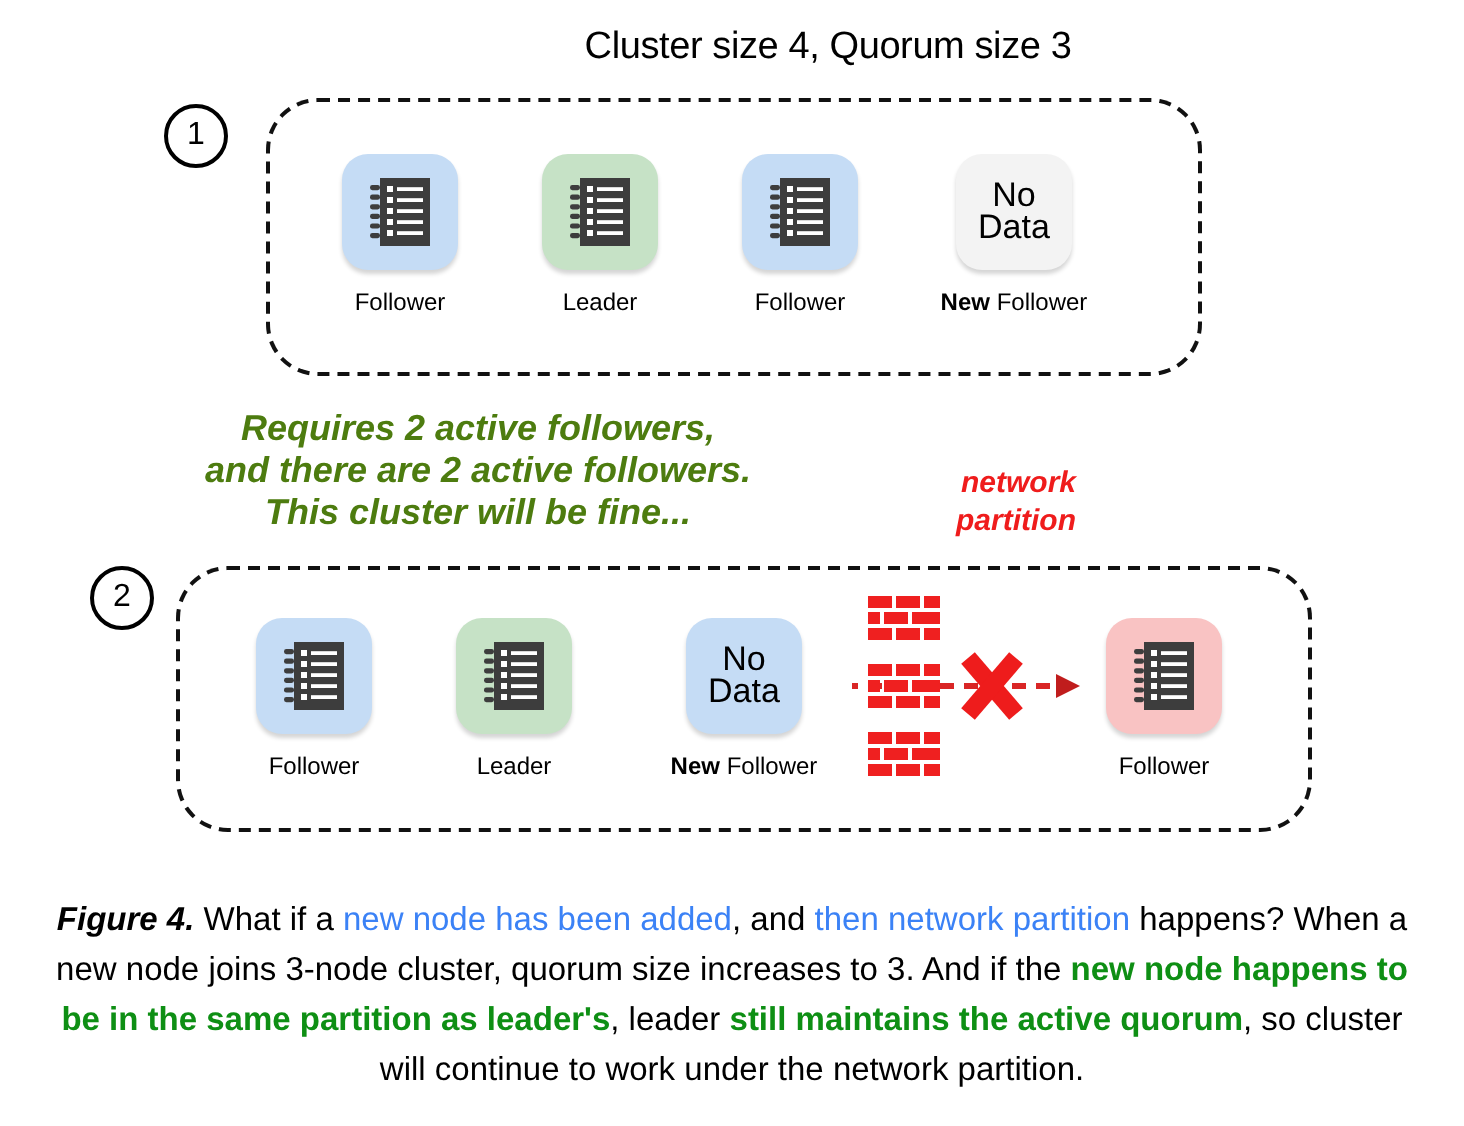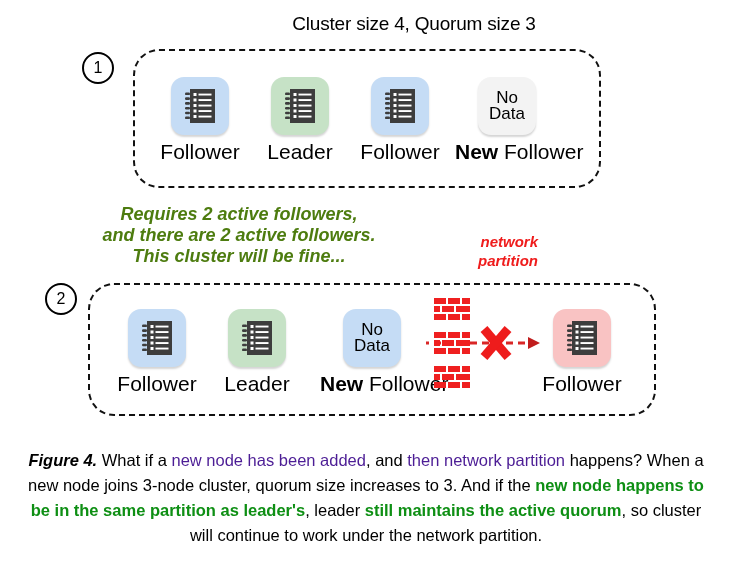--- a/index.html
+++ b/index.html
@@ -93,21 +93,21 @@
   .nodata-text {
     font-size: 17px;
     line-height: 16px;
     color: #000;
     text-align: center;
     font-family: "Liberation Sans", sans-serif;
   }
 
   .node-label {
     margin-top: 7px;
-    font-size: 21px;
+    font-size: 12px;
     line-height: 19px;
     white-space: nowrap;
     color: #000;
   }
   .node-label b { font-weight: 700; text-align: center; }
 
   
   .blue-note {
     position: absolute;
     left: 74px;
@@ -149,21 +149,21 @@
     position: absolute;
     left: 24px;
     top: 448px;
     width: 684px;
     text-align: center;
     font-size: 16.5px;
     line-height: 25px;
     color: #000;
   }
   .caption .fig { font-style: italic; }
-  .caption .blue { color: #4c1d95; }
+  .caption .blue { color: #3b82f6; }
   .caption .green { color: #0e8f14; font-weight: 700; }
   .caption .bold { font-weight: 700; }
 </style>
 </head>
 <body>
 
 <div id="stage">
 
   <div class="diagram-title">Cluster size 4, Quorum size 3</div>
 

